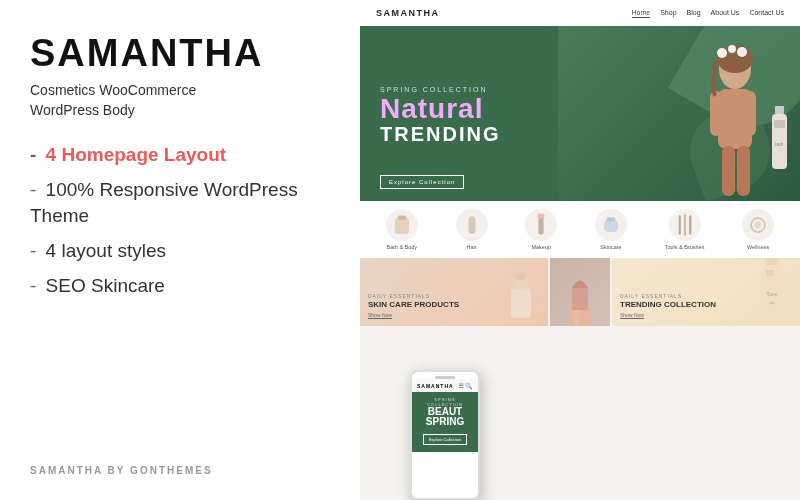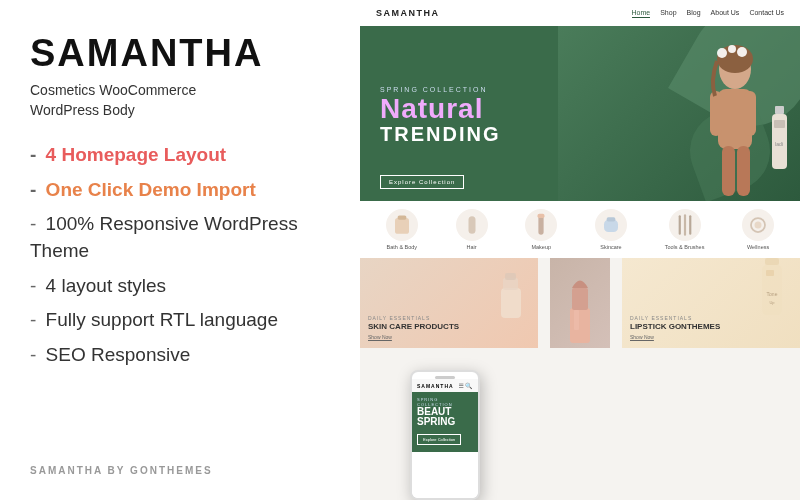--- a/index.html
+++ b/index.html
@@ -245,22 +245,22 @@
     .product-label {
       font-size: 5.5px;
       color: #555;
       text-align: center;
       white-space: nowrap;
     }
 
     
     .banner-row {
       display: flex;
-      height: 90px;
-      gap: 12px;
+      height: 68px;
+      gap: 2px;
     }
 
     .banner-left {
       flex: 1;
       background: linear-gradient(135deg, #e8d5c4 0%, #f0c8b0 100%);
       position: relative;
       overflow: hidden;
       display: flex;
       align-items: flex-end;
       padding: 8px;
@@ -316,20 +316,21 @@
 
     .phone-frame {
       background: #fff;
       border-radius: 8px;
       border: 2px solid #ddd;
       width: 70px;
       height: 130px;
       overflow: hidden;
       position: relative;
       box-shadow: 2px 4px 15px rgba(0,0,0,0.25);
+      text-align: center;
     }
 
     .phone-speaker {
       width: 20px;
       height: 3px;
       background: #ccc;
       border-radius: 2px;
       margin: 4px auto 0;
     }
 
@@ -404,40 +405,32 @@
     <div class="brand-title">SAMANTHA</div>
     <div class="brand-subtitle">
       <span>Cosmetics WooCommerce</span><br>
       <span>WordPress Body</span>
     </div>
 
     <ul class="features-list">
       <li class="highlight-red">
         <span class="dash">-</span>
         <span>4 Homepage Layout</span>
-      </li>
-      <li class="highlight-orange">
-        <span class="dash">-</span>
-        <span>One Click Demo Import</span>
       </li>
       <li>
         <span class="dash">-</span>
         <span>100% Responsive WordPress Theme</span>
       </li>
       <li>
         <span class="dash">-</span>
         <span>4 layout styles</span>
       </li>
       <li>
         <span class="dash">-</span>
-        <span>Fully support RTL language</span>
-      </li>
-      <li>
-        <span class="dash">-</span>
-        <span>SEO Responsive</span>
+        <span>SEO Skincare</span>
       </li>
     </ul>
   </div>
 
   <div class="powered-by">SAMANTHA BY GONTHEMES</div>
 </div>
 
 <div class="right-panel">
 
   <div class="preview-nav">
@@ -568,21 +561,21 @@
         <rect x="20" y="50" width="20" height="35" rx="3" fill="#e8b4a0"></rect>
         <rect x="22" y="30" width="16" height="22" rx="2" fill="#d4a090"></rect>
         <path d="M22 30 Q30 15 38 30" fill="#c89080"></path>
         <rect x="24" y="52" width="5" height="20" rx="1" fill="#f0c0b0" opacity="0.5"></rect>
       </svg>
     </div>
 
     <div class="banner-right">
       <div>
         <div class="banner-label-small">DAILY ESSENTIALS</div>
-        <div class="banner-label-main">LIPSTICK GONTHEMES</div>
+        <div class="banner-label-main">TRENDING COLLECTION</div>
         <div class="banner-btn">Show Now</div>
       </div>
 
       <svg style="position:absolute;right:8px;top:0px;" width="40" height="90" viewBox="0 0 40 90">
         <rect x="13" y="0" width="14" height="7" rx="2" fill="#e8d4b0" opacity="0.8"></rect>
         <rect x="10" y="7" width="20" height="50" rx="5" fill="#f0e0c0" opacity="0.8"></rect>
         <rect x="14" y="12" width="8" height="6" rx="1" fill="#e8d0a8" opacity="0.8"></rect>
         <text x="20" y="38" text-anchor="middle" font-size="5" fill="#a89070" opacity="0.8">Tone</text>
         <text x="20" y="46" text-anchor="middle" font-size="4" fill="#a89070" opacity="0.8">Up</text>
       </svg>

